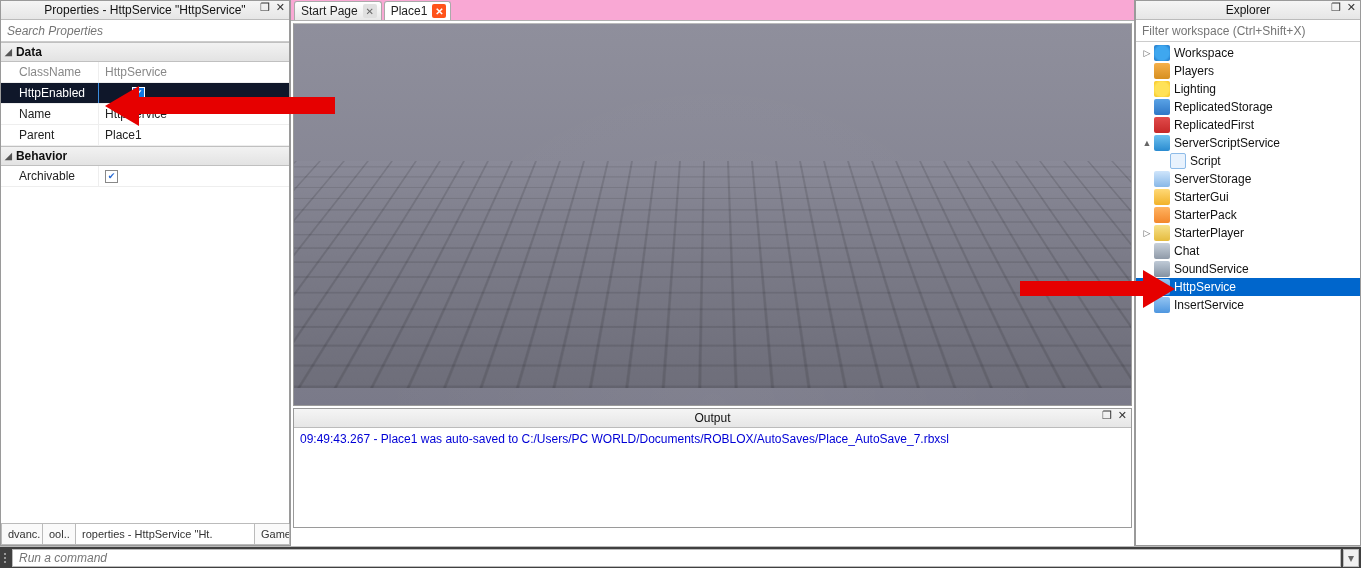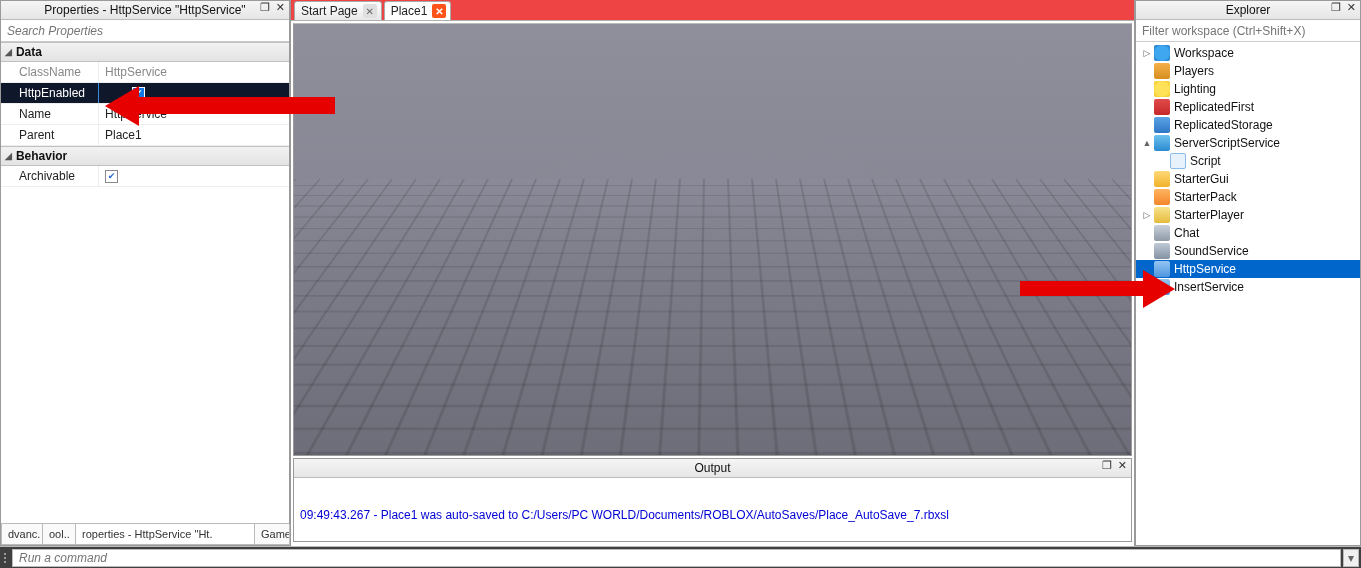--- a/index.html
+++ b/index.html
@@ -29,21 +29,21 @@
   .prop-row.selected .cb { border-color:#fff; background:#1178e5; color:#fff; }
 
   
   .docking-tabs { display:flex; border-top:1px solid #bbb; background:#f0f0f0; height:22px; }
   .dock-tab { border:1px solid #bbb; border-top:none; padding:2px 6px; margin-right:-1px; background:#fafafa; color:#333; font-size:11px; white-space:nowrap; overflow:hidden; display:flex; align-items:center; }
   .dock-tab.active { background:#fff; }
 
   
   .middle { flex:1; display:flex; flex-direction:column; border-left:1px solid #9a9a9a; border-right:1px solid #9a9a9a; }
 
-  .tabbar { height:21px; display:flex; align-items:flex-end; padding:1px 3px 0 3px; background:#ef4444; border-bottom:1px solid #b0b0b0; gap:2px; }
+  .tabbar { height:21px; display:flex; align-items:flex-end; padding:1px 3px 0 3px; background:#f9a8d4; border-bottom:1px solid #b0b0b0; gap:2px; }
   .doc-tab { height:19px; display:flex; align-items:center; padding:0 4px 0 6px; border:1px solid #aaa; border-bottom:none; background:linear-gradient(to bottom,#fff,#e8e8e8); border-radius:3px 3px 0 0; color:#222; font-size:11.5px; }
   .doc-tab .close { margin-left:5px; font-size:10px; width:14px; height:14px; display:flex; align-items:center; justify-content:center; border-radius:2px; }
   .doc-tab.active { background:#fff; }
   .doc-tab .close.orange { background:#ff531a; color:#fff; font-weight:bold; }
   .doc-tab .close.grey   { background:#e0e0e0; color:#666; }
 
   .viewport { flex:1; position:relative; border:1px solid #9a9a9a; margin:2px; border-top:1px solid #bbb; background:
     radial-gradient(circle at 50% 100%, rgba(255,255,255,0.05), transparent 60%),
     linear-gradient(#8f8f9c,#7a7a89);
     overflow:hidden;
@@ -53,21 +53,21 @@
     position:absolute; left:-40%; right:-40%; top:36%; bottom:-10%;
     background:
       repeating-linear-gradient(90deg, rgba(0,0,0,0.12) 0 2px, transparent 2px 24px),
       repeating-linear-gradient(0deg,  rgba(0,0,0,0.10) 0 2px, transparent 2px 18px),
       linear-gradient(#8a8a98,#6e6e7a);
     transform:perspective(700px) rotateX(58deg);
     transform-origin:top center;
   }
 
   .output-header { height:19px; }
-  .output-panel { height:84px; margin:0 2px 4px 2px;gap:26px; }
+  .output-panel { height:120px; margin:0 2px 18px 2px; }
   .output-panel .panel-body { padding:4px 6px; }
   .output-line { color:#0000d6; font-size:12px; }
 
   
   .explorer { width:226px; }
   .filter-input { width:100%; height:22px; border:none; border-bottom:1px solid #ccc; padding:3px 6px; color:#0f766e; outline:none; }
   .tree { padding:2px 0; }
   .node { display:flex; align-items:center; height:18px; padding-right:4px; }
   .node .arrow { width:14px; text-align:center; color:#666; font-size:9px; }
   .node .icon { width:16px; height:16px; margin-right:4px; display:flex; align-items:center; justify-content:center; border-radius:2px; }
@@ -213,37 +213,42 @@
             <span class="icon ic-users"></span>
             <span class="label">Players</span>
           </div>
           <div class="node depth0">
             <span class="arrow"></span>
             <span class="icon ic-bulb"></span>
             <span class="label">Lighting</span>
           </div>
           <div class="node depth0">
             <span class="arrow"></span>
+            <span class="icon ic-box-blue"></span>
+            <span class="label">ReplicatedStorage</span>
+          </div>
+          <div class="node depth0">
+            <span class="arrow"></span>
             <span class="icon ic-box-red"></span>
             <span class="label">ReplicatedFirst</span>
-          </div>
-          <div class="node depth0">
-            <span class="arrow"></span>
-            <span class="icon ic-box-blue"></span>
-            <span class="label">ReplicatedStorage</span>
           </div>
           <div class="node depth0">
             <span class="arrow">▲</span>
             <span class="icon ic-gear"></span>
             <span class="label">ServerScriptService</span>
           </div>
           <div class="node depth1">
             <span class="arrow"></span>
             <span class="icon ic-script"></span>
             <span class="label">Script</span>
+          </div>
+          <div class="node depth0">
+            <span class="arrow"></span>
+            <span class="icon ic-cloud"></span>
+            <span class="label">ServerStorage</span>
           </div>
           <div class="node depth0">
             <span class="arrow"></span>
             <span class="icon ic-folder-y"></span>
             <span class="label">StarterGui</span>
           </div>
           <div class="node depth0">
             <span class="arrow"></span>
             <span class="icon ic-folder-o"></span>
             <span class="label">StarterPack</span>

